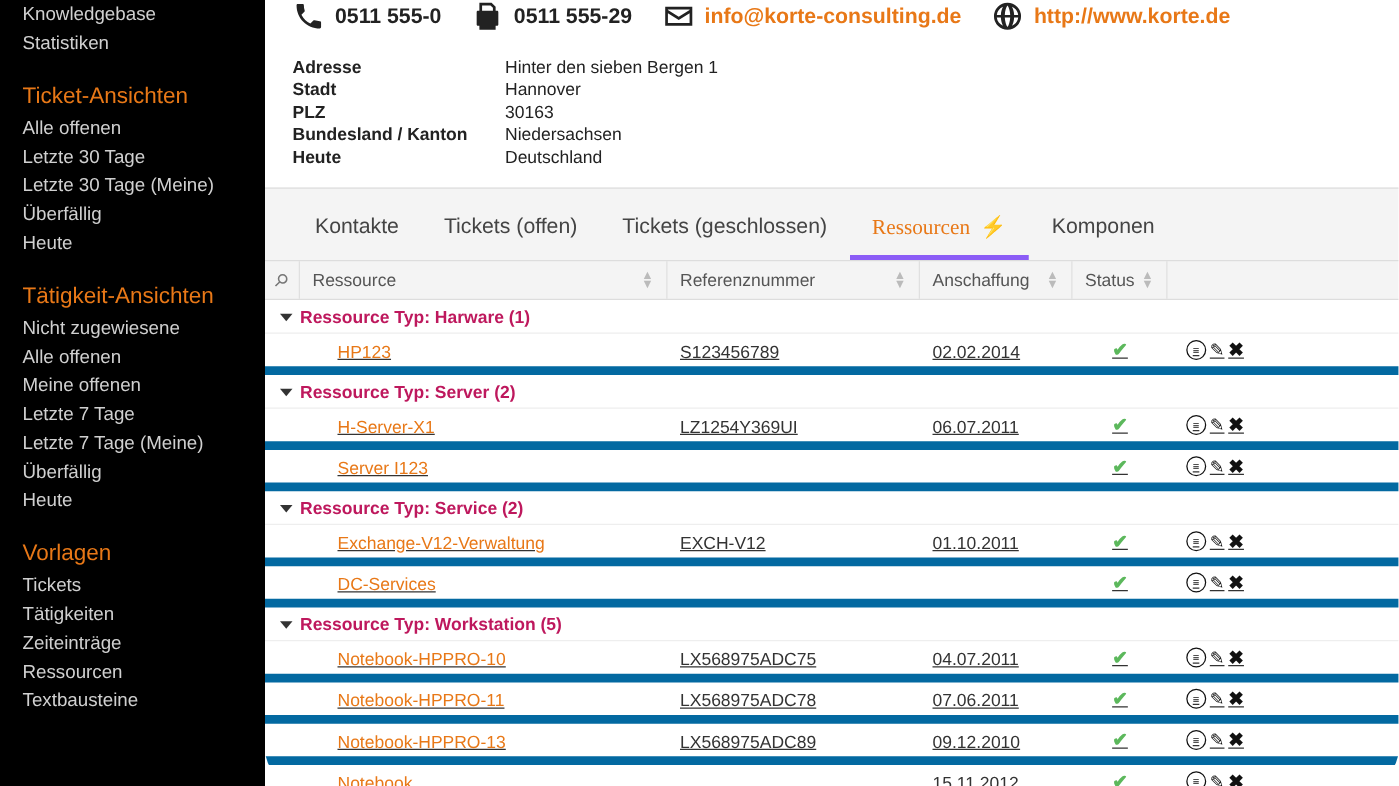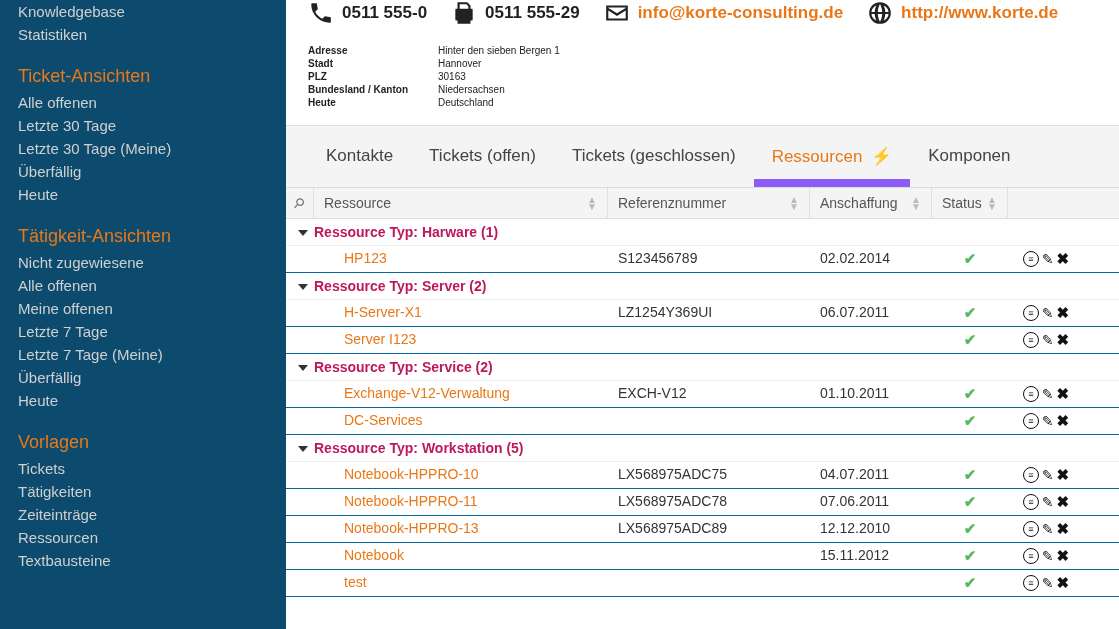--- a/index.html
+++ b/index.html
@@ -8,22 +8,22 @@
       font-size: 14px;
       color: #333;
       background: #fff;
       display: flex;
       width: 1119px;
       height: 629px;
       overflow: hidden;
     }
     
     .sidebar {
-      width: 286px;
-      background: #0c4a6e;
+      width: 212px;
+      background: #000000;
       color: #ccc;
       padding: 0 0 20px 18px;
       overflow: hidden;
       flex-shrink: 0;
     }
     .sidebar .section-title {
       color: #e87817;
       font-size: 18px;
       font-weight: 400;
       margin-top: 20px;
@@ -54,21 +54,21 @@
       margin-bottom: 18px;
       font-size: 17px;
       font-weight: 600;
       color: #222;
     }
     .contact-row .item { display: flex; align-items: center; gap: 8px; }
     .contact-row .link { color: #e87817; }
     .contact-row svg { width: 26px; height: 26px; fill: #222; }
     .contact-row .icon-wrap { display: inline-flex; align-items: center; justify-content: center; }
 
-    .address-block { display: flex; gap: 30px; font-size: 10px; color: #222; }
+    .address-block { display: flex; gap: 30px; font-size: 14px; color: #222; }
     .address-labels { font-weight: 700; }
     .address-labels div, .address-values div { padding: 1px 0; }
 
     
     .tab-bar {
       background: #f4f4f4;
       border-top: 1px solid #ddd;
       padding: 14px 22px 0 22px;
       display: flex;
       gap: 0;
@@ -77,21 +77,22 @@
     .tab {
       padding: 6px 18px 12px 18px;
       font-size: 17px;
       color: #444;
       cursor: pointer;
       border-bottom: 2px solid transparent;
       white-space: nowrap;
     }
     .tab.active {
       color: #e87817;
-      border-bottom: 8px solid #8b5cf6;
+      border-bottom: 4px solid #8b5cf6;
+      font-family: Liberation Serif, serif;
     }
     .tab .bolt { color: #e87817; margin-left: 4px; font-weight: bold; }
 
     
     .table-head {
       display: flex;
       align-items: center;
       background: #f4f4f4;
       border-top: 1px solid #ddd;
       border-bottom: 1px solid #ddd;
@@ -128,23 +129,24 @@
       display: inline-block;
       width: 0; height: 0;
       border-left: 5px solid transparent;
       border-right: 5px solid transparent;
       border-top: 6px solid #333;
       margin-right: 6px;
       vertical-align: middle;
     }
     .data-row {
       display: flex;
-      align-items: flex-start;
-      border-bottom: 1px solid #0369a1;
+      align-items: flex-end;
+      border-bottom: 7px solid #0369a1;
       min-height: 27px;
+      text-decoration: underline;
     }
     .data-row .cell { padding: 4px 10px; }
     .cell-attach { width: 28px; }
     .cell-res { width: 294px; padding-left: 30px !important; }
     .cell-res a { color: #e87817; text-decoration: none; }
     .cell-ref { width: 202px; color: #333; }
     .cell-ans { width: 122px; color: #333; }
     .cell-stat { width: 76px; text-align: center; color: #5cb85c; font-weight: bold; }
     .cell-act { width: 76px; display: flex; gap: 3px; align-items: center; justify-content: center; color: #111; }
     .cell-act .circ {
@@ -366,21 +368,21 @@
         <div class="cell cell-act">
           <span class="circ">≡</span>
           <span class="pencil">✎</span>
           <span class="xmark">✖</span>
         </div>
       </div>
       <div class="data-row">
         <div class="cell cell-attach"></div>
         <div class="cell cell-res"><a href="#">Notebook-HPPRO-13</a></div>
         <div class="cell cell-ref">LX568975ADC89</div>
-        <div class="cell cell-ans">12.12.2010</div>
+        <div class="cell cell-ans">09.12.2010</div>
         <div class="cell cell-stat"><span class="check">✔</span></div>
         <div class="cell cell-act">
           <span class="circ">≡</span>
           <span class="pencil">✎</span>
           <span class="xmark">✖</span>
         </div>
       </div>
       <div class="data-row">
         <div class="cell cell-attach"></div>
         <div class="cell cell-res"><a href="#">Notebook</a></div>

